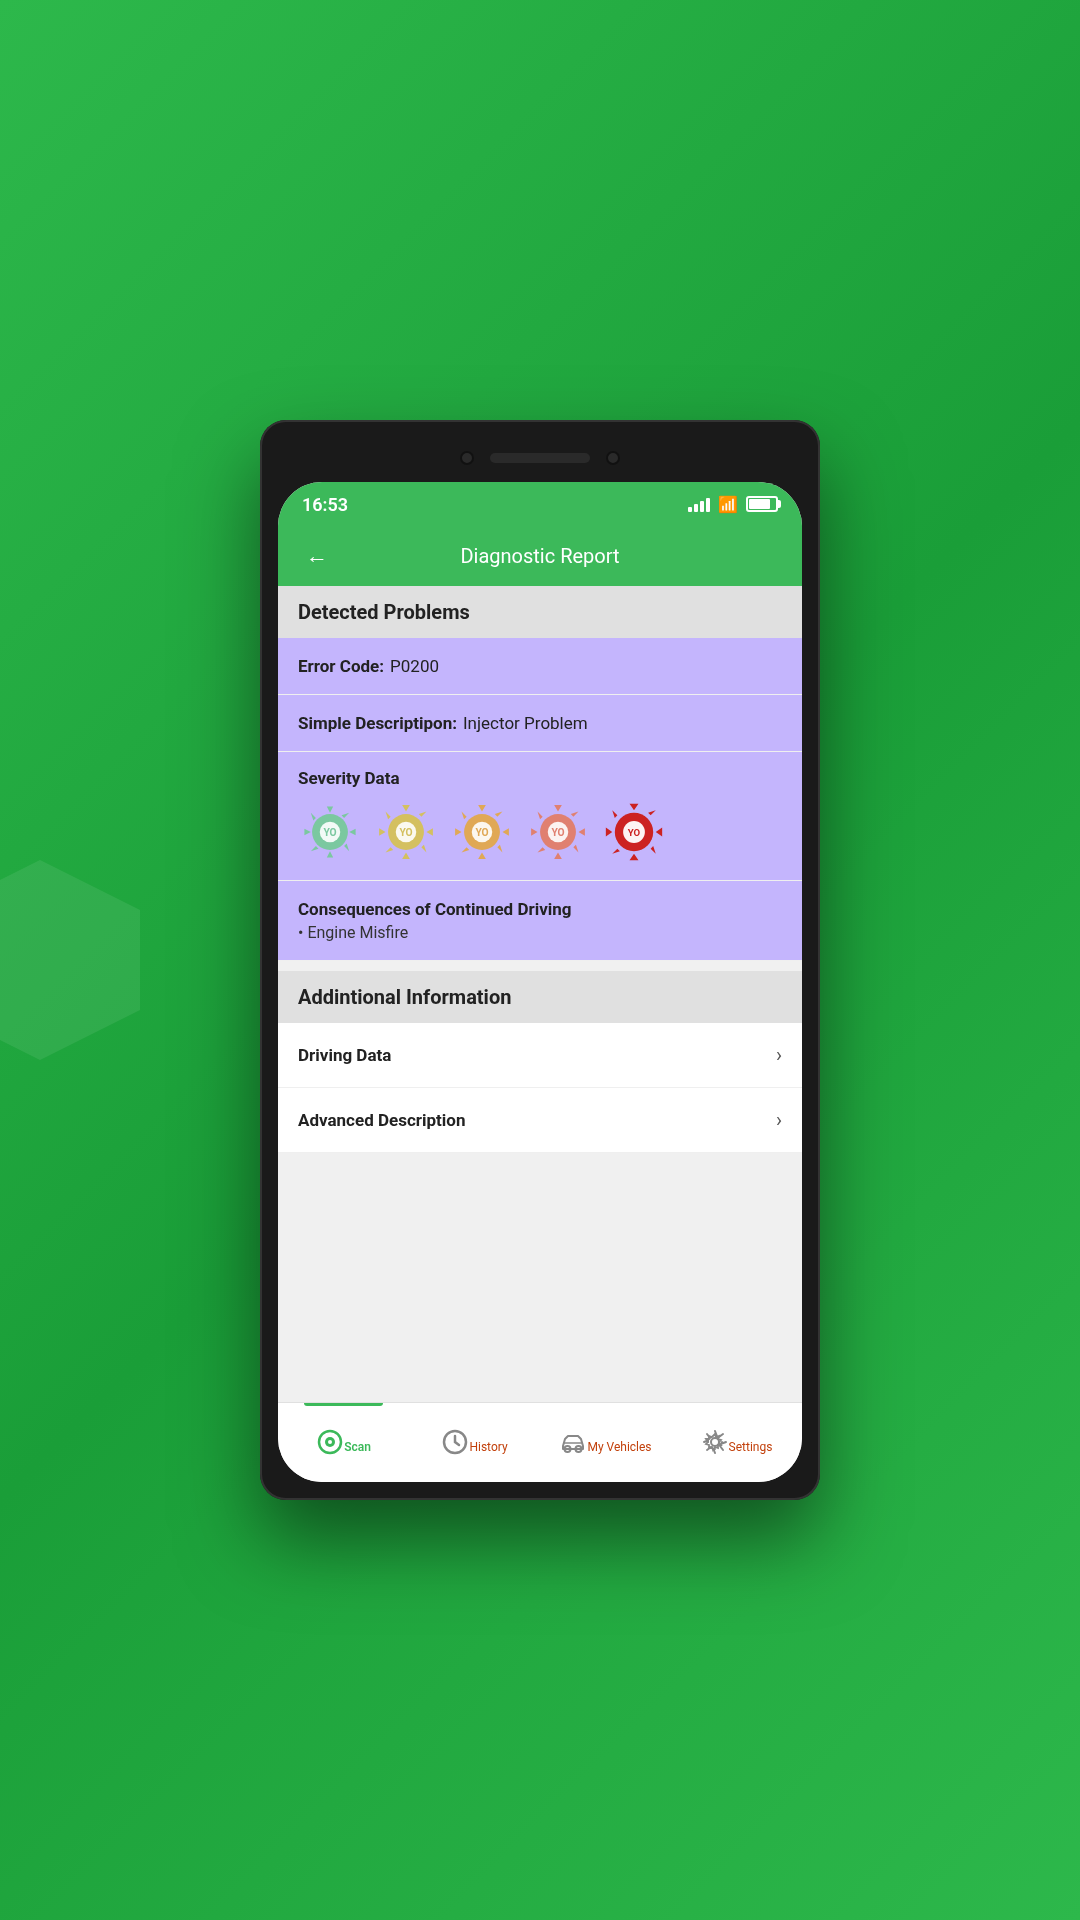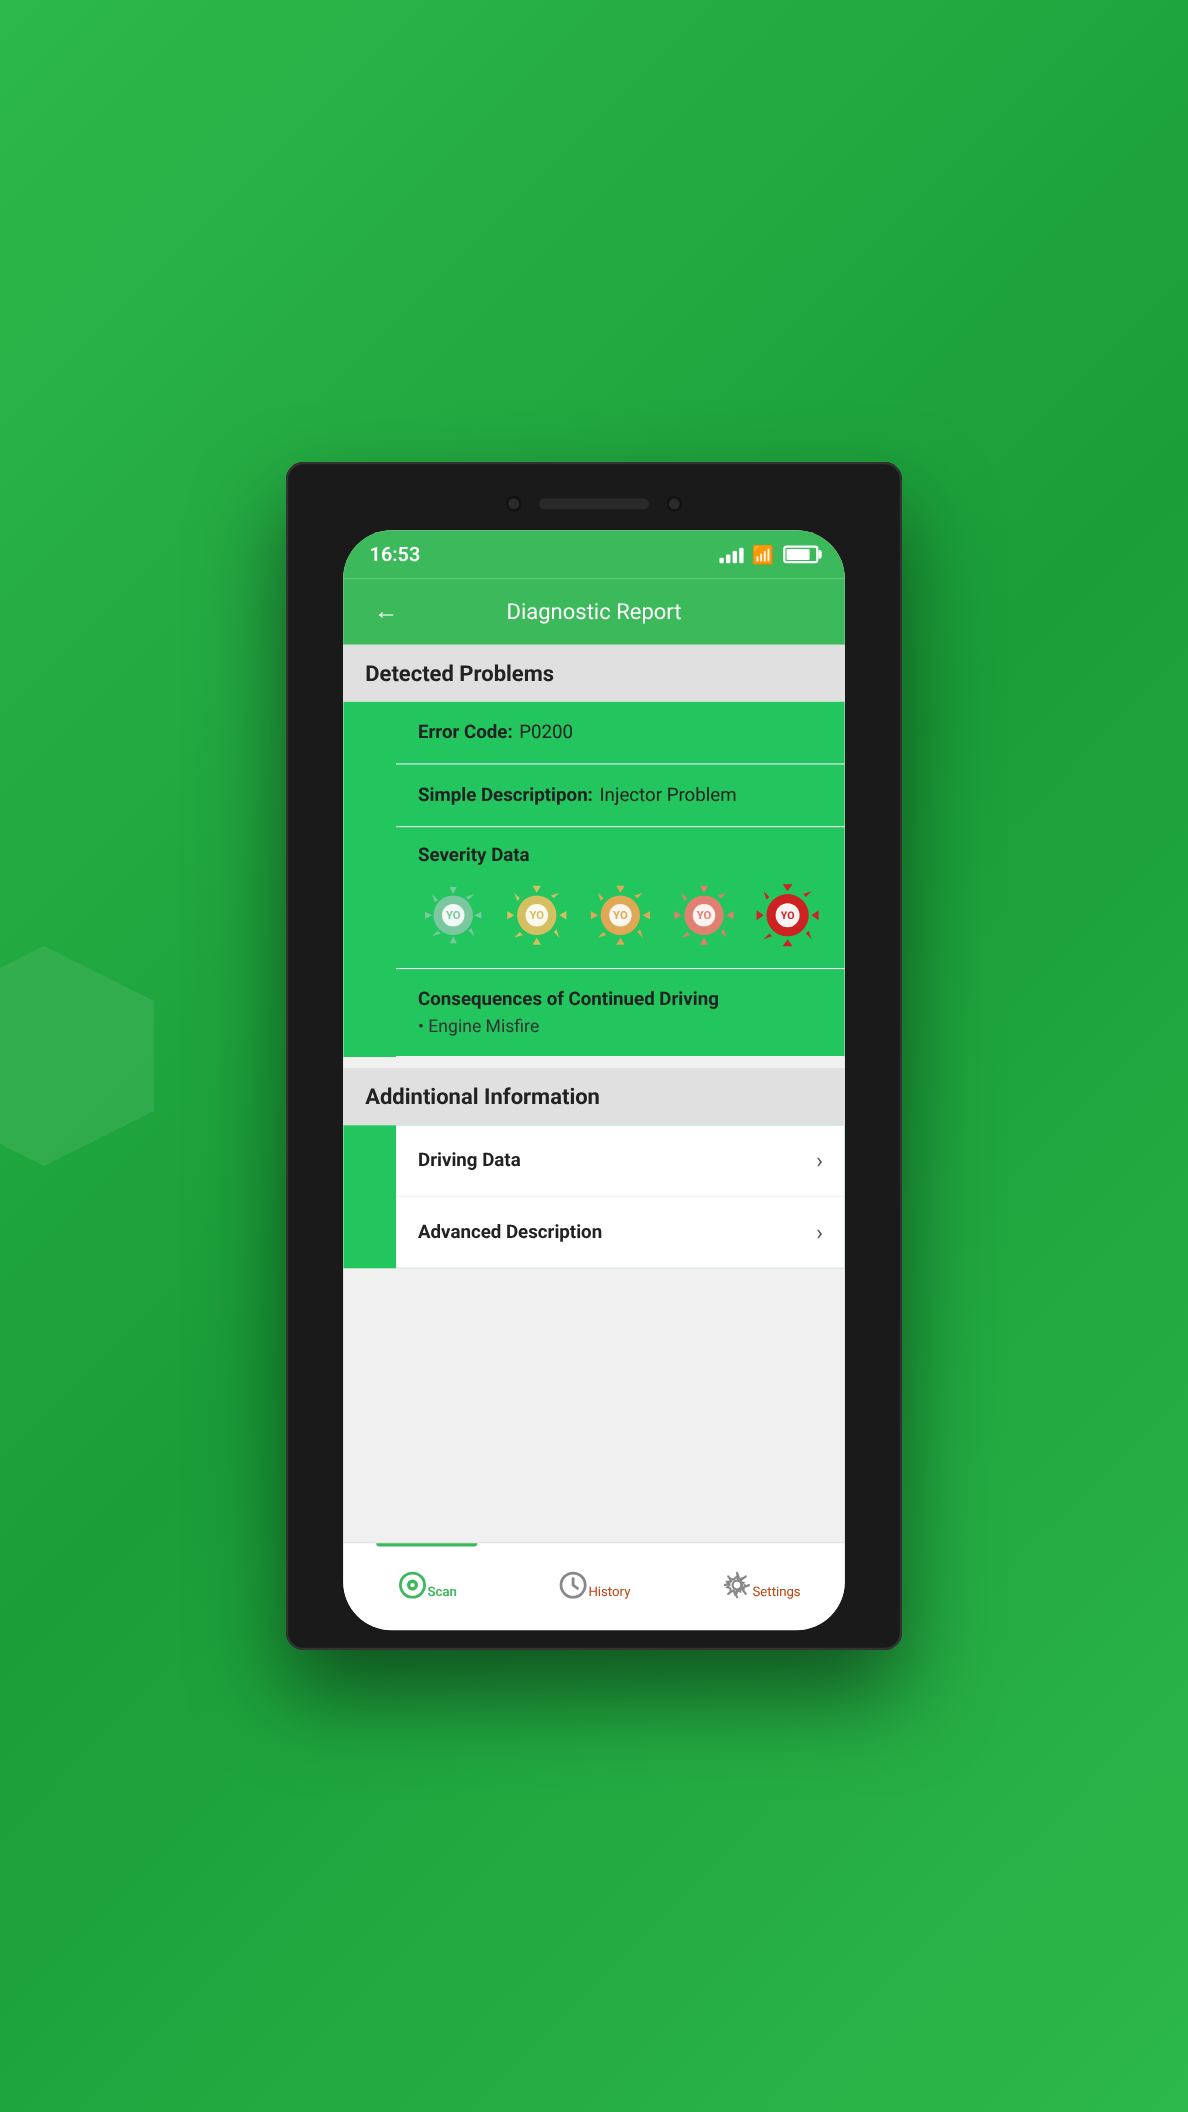--- a/index.html
+++ b/index.html
@@ -34,27 +34,26 @@
       width: 200px;
       height: 200px;
       background: rgba(255,255,255,0.08);
       clip-path: polygon(50% 0%, 100% 25%, 100% 75%, 50% 100%, 0% 75%, 0% 25%);
     }
 
     .phone-frame {
       width: 560px;
       height: 1080px;
       background: #1a1a1a;
-      border-radius: 16px;
+      border-radius: 26px;
       padding: 18px;
       box-shadow: 0 40px 80px rgba(0,0,0,0.5), inset 0 0 0 2px #333;
       position: relative;
       display: flex;
       flex-direction: column;
-      align-items: center;
     }
 
     .phone-notch-bar {
       height: 40px;
       display: flex;
       align-items: center;
       justify-content: center;
       position: relative;
       margin-bottom: 4px;
     }
@@ -208,23 +207,22 @@
     }
 
     .section-header-text {
       font-size: 20px;
       font-weight: 700;
       color: #222;
     }
 
     
     .card {
-      background: #22c55e;
+      background: #c4b5fd;
       margin: 0;
-      padding-left: 48px;
     }
 
     .card-row {
       padding: 18px 20px;
       border-bottom: 1px solid #efefef;
       display: flex;
       align-items: flex-start;
     }
 
     .card-row:last-child {
@@ -535,20 +533,31 @@
         <div class="nav-item">
           <div class="nav-icon">
             <svg width="28" height="28" viewBox="0 0 28 28" fill="none" xmlns="http://www.w3.org/2000/svg">
               <circle cx="14" cy="14" r="11" stroke="#888" stroke-width="2.5" fill="none"></circle>
               <path d="M14 8 L14 14 L18 17" stroke="#888" stroke-width="2.5" stroke-linecap="round"></path>
             </svg>
           </div>
           <span class="nav-label">History</span>
         </div>
 
+        <div class="nav-item">
+          <div class="nav-icon">
+            <svg width="28" height="28" viewBox="0 0 28 28" fill="none" xmlns="http://www.w3.org/2000/svg">
+              <path d="M4 18 L6 11 L9 8 L19 8 L22 11 L24 18 L24 21 L4 21 Z" stroke="#888" stroke-width="2" fill="none" stroke-linejoin="round"></path>
+              <circle cx="8.5" cy="21" r="3" stroke="#888" stroke-width="2" fill="none"></circle>
+              <circle cx="19.5" cy="21" r="3" stroke="#888" stroke-width="2" fill="none"></circle>
+              <line x1="4" y1="15" x2="24" y2="15" stroke="#888" stroke-width="1.5"></line>
+            </svg>
+          </div>
+          <span class="nav-label">My Vehicles</span>
+        </div>
 
         <div class="nav-item">
           <div class="nav-icon">
             <svg width="28" height="28" viewBox="0 0 28 28" fill="none" xmlns="http://www.w3.org/2000/svg">
               <circle cx="14" cy="14" r="4" stroke="#888" stroke-width="2" fill="none"></circle>
               <path d="M14 3 L15.5 7 L14 7 M14 25 L12.5 21 L14 21 M3 14 L7 12.5 L7 14 M25 14 L21 15.5 L21 14 M6 6 L9 10 M22 22 L19 18 M22 6 L18 9 M6 22 L10 19" stroke="#888" stroke-width="2" stroke-linecap="round"></path>
               <path d="M14 6 L15 9 L18 8 L17 11 L20 12 L18 14 L20 17 L17 17 L17 20 L14 19 L12 22 L11 19 L8 20 L8 17 L5 16 L7 14 L5 11 L8 11 L8 8 L11 9 Z" stroke="#888" stroke-width="1.8" fill="none"></path>
             </svg>
           </div>
           <span class="nav-label">Settings</span>

